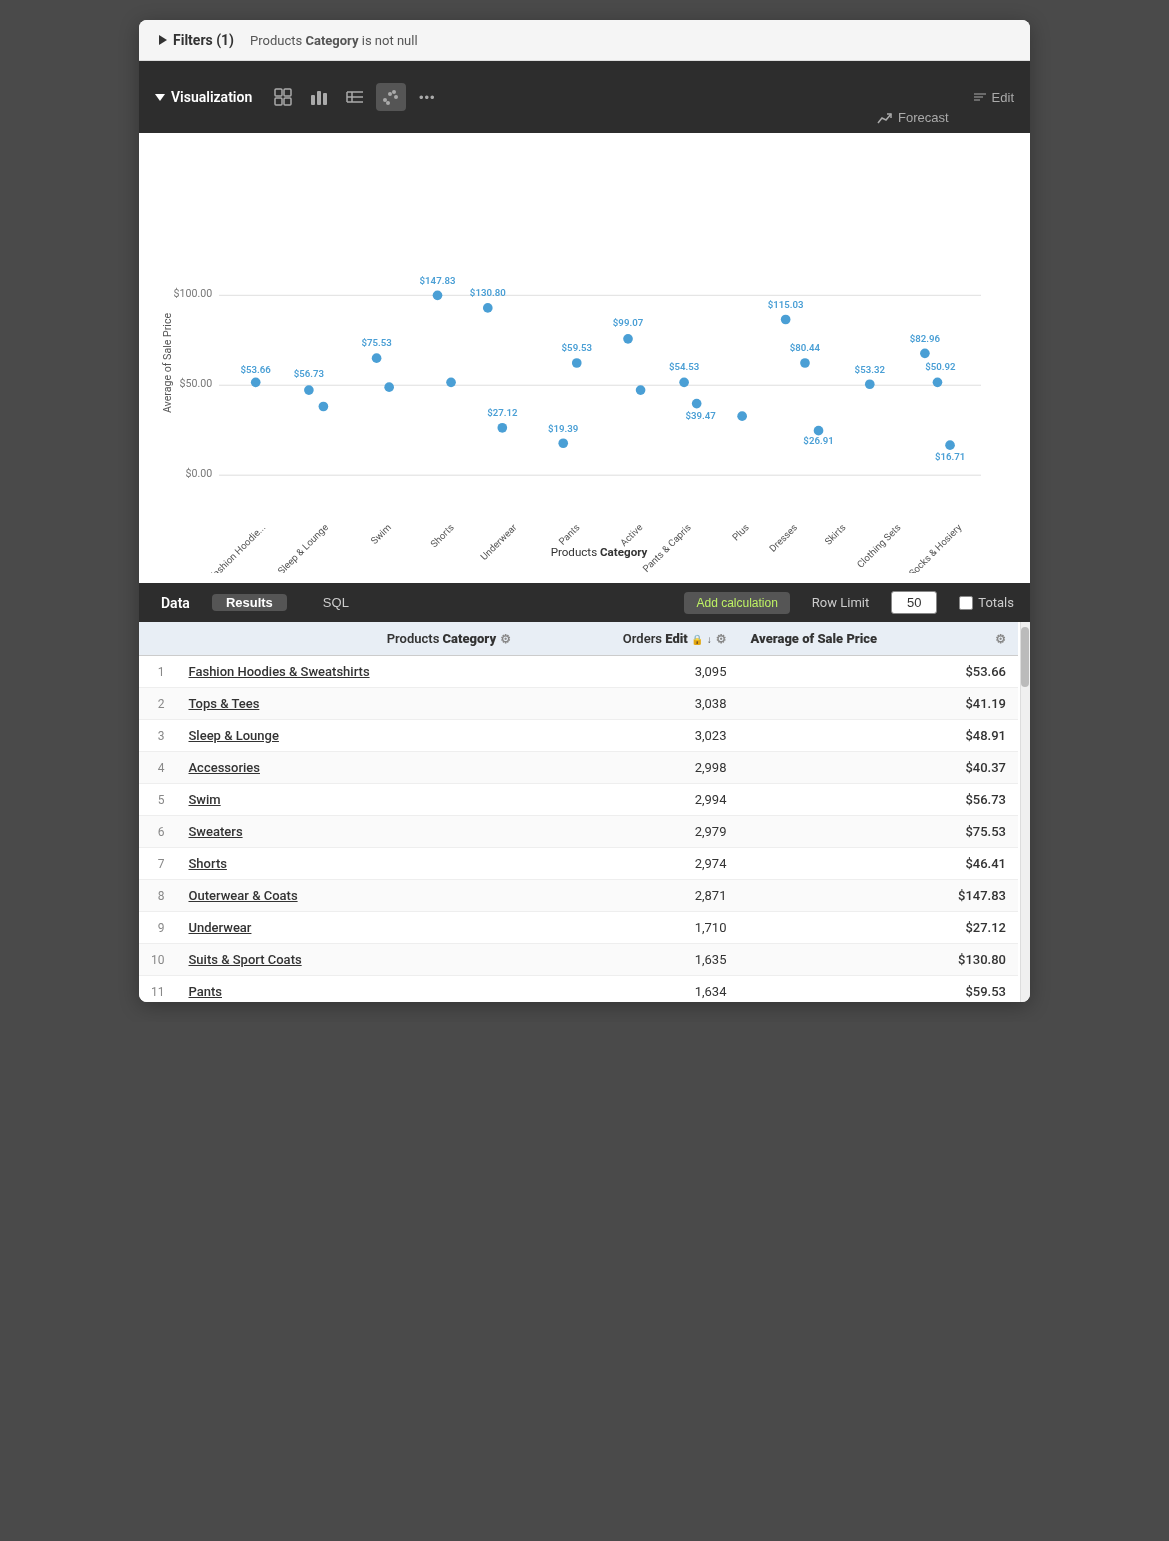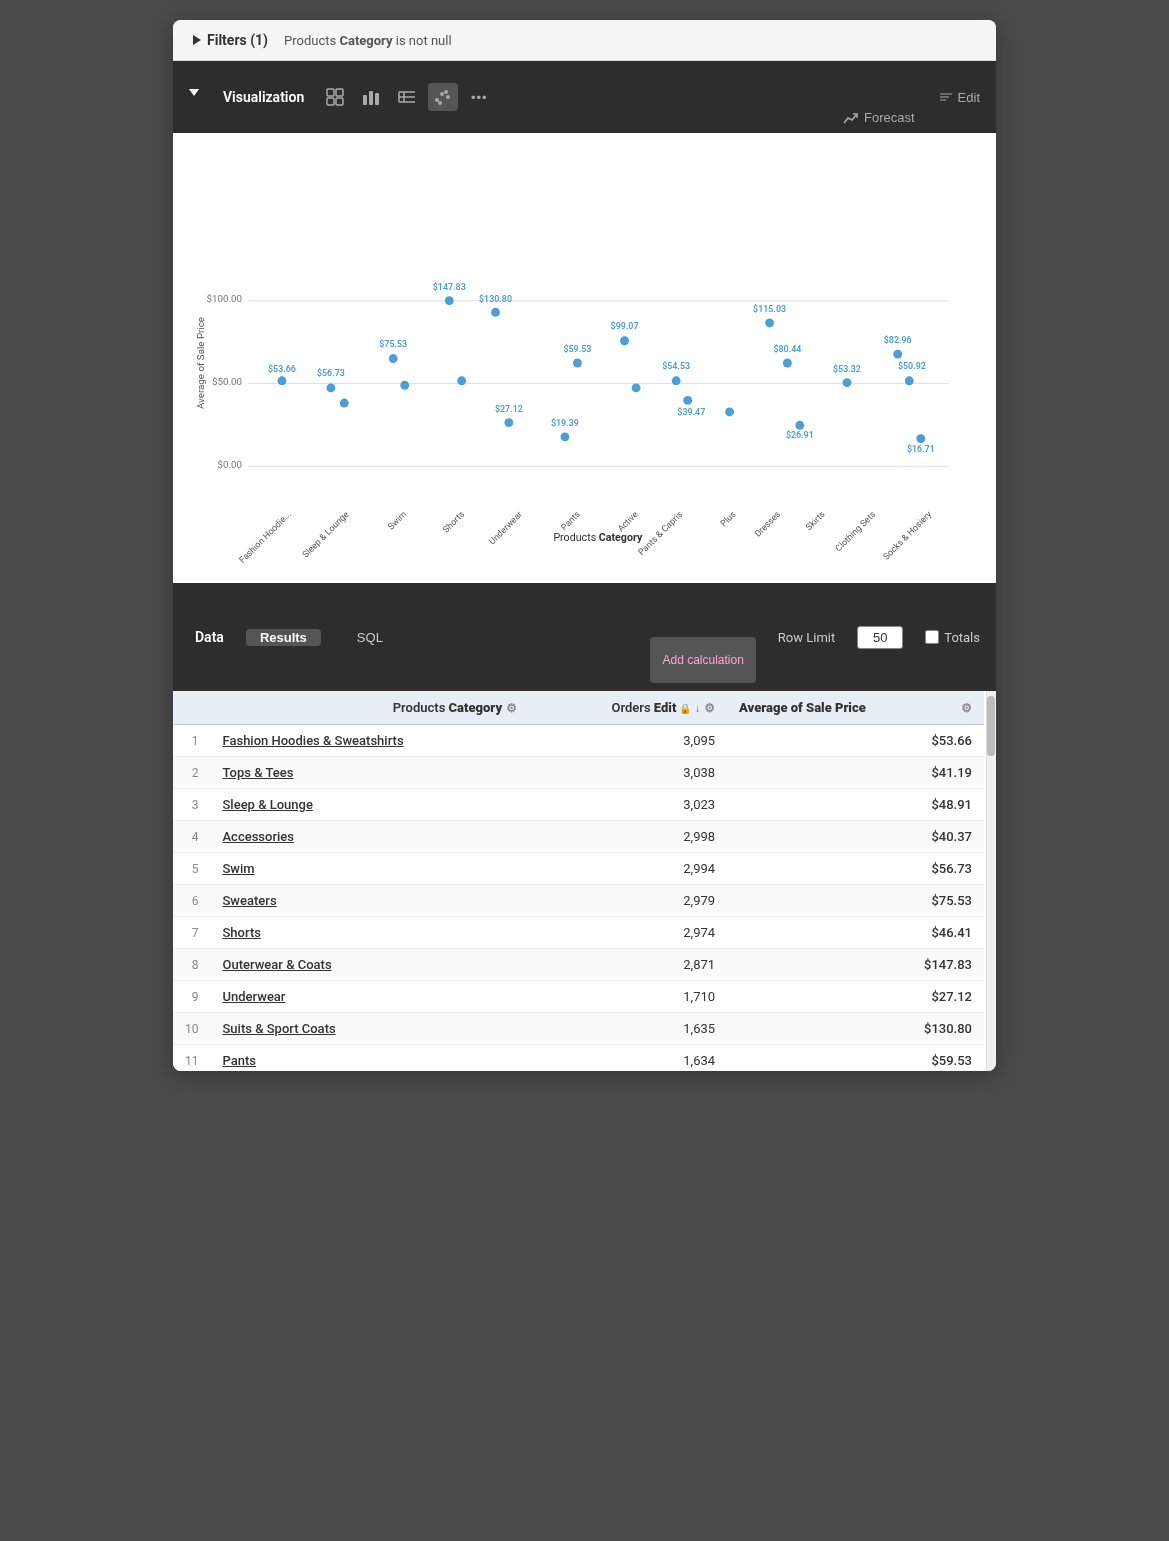--- a/index.html
+++ b/index.html
@@ -6,21 +6,21 @@
     body {
       background: #4a4a4a;
       display: flex;
       justify-content: center;
       align-items: flex-start;
       padding: 20px;
       font-family: -apple-system, BlinkMacSystemFont, 'Segoe UI', Roboto, sans-serif;
     }
     .main-container {
       background: #fff;
-      width: 823px;
+      width: 891px;
       border-radius: 8px;
       overflow: hidden;
       box-shadow: 0 4px 20px rgba(0,0,0,0.3);
     }
     
     .filters-bar {
       background: #f5f5f5;
       padding: 12px 20px;
       display: flex;
       align-items: center;
@@ -51,22 +51,22 @@
     .viz-toolbar {
       background: #2d2d2d;
       padding: 8px 16px;
       display: flex;
       align-items: center;
       gap: 10px;
       color: #fff;
     }
     .viz-label {
       display: flex;
-      align-items: flex-start;
-      gap: 24px;
+      align-items: center;
+      gap: 6px;
       font-size: 14px;
       font-weight: 600;
       color: #fff;
     }
     .viz-label .arrow-down {
       width: 0; height: 0;
       border-left: 5px solid transparent;
       border-right: 5px solid transparent;
       border-top: 7px solid #fff;
     }
@@ -153,25 +153,24 @@
     }
     .data-tab.active {
       background: #555;
       color: #fff;
       font-weight: 700;
     }
     .add-calc-btn {
       background: #555;
       border: none;
       border-radius: 4px;
-      color: #f9a8d4;
+      color: #bef264;
       font-size: 12px;
-      padding: 16px 12px;
-      cursor: pointer;
-      margin-top: 46px;
+      padding: 4px 12px;
+      cursor: pointer;
     }
     .row-limit-label {
       font-size: 13px;
       color: #ccc;
     }
     .row-limit-input {
       width: 46px;
       padding: 3px 6px;
       border-radius: 3px;
       border: 1px solid #888;

